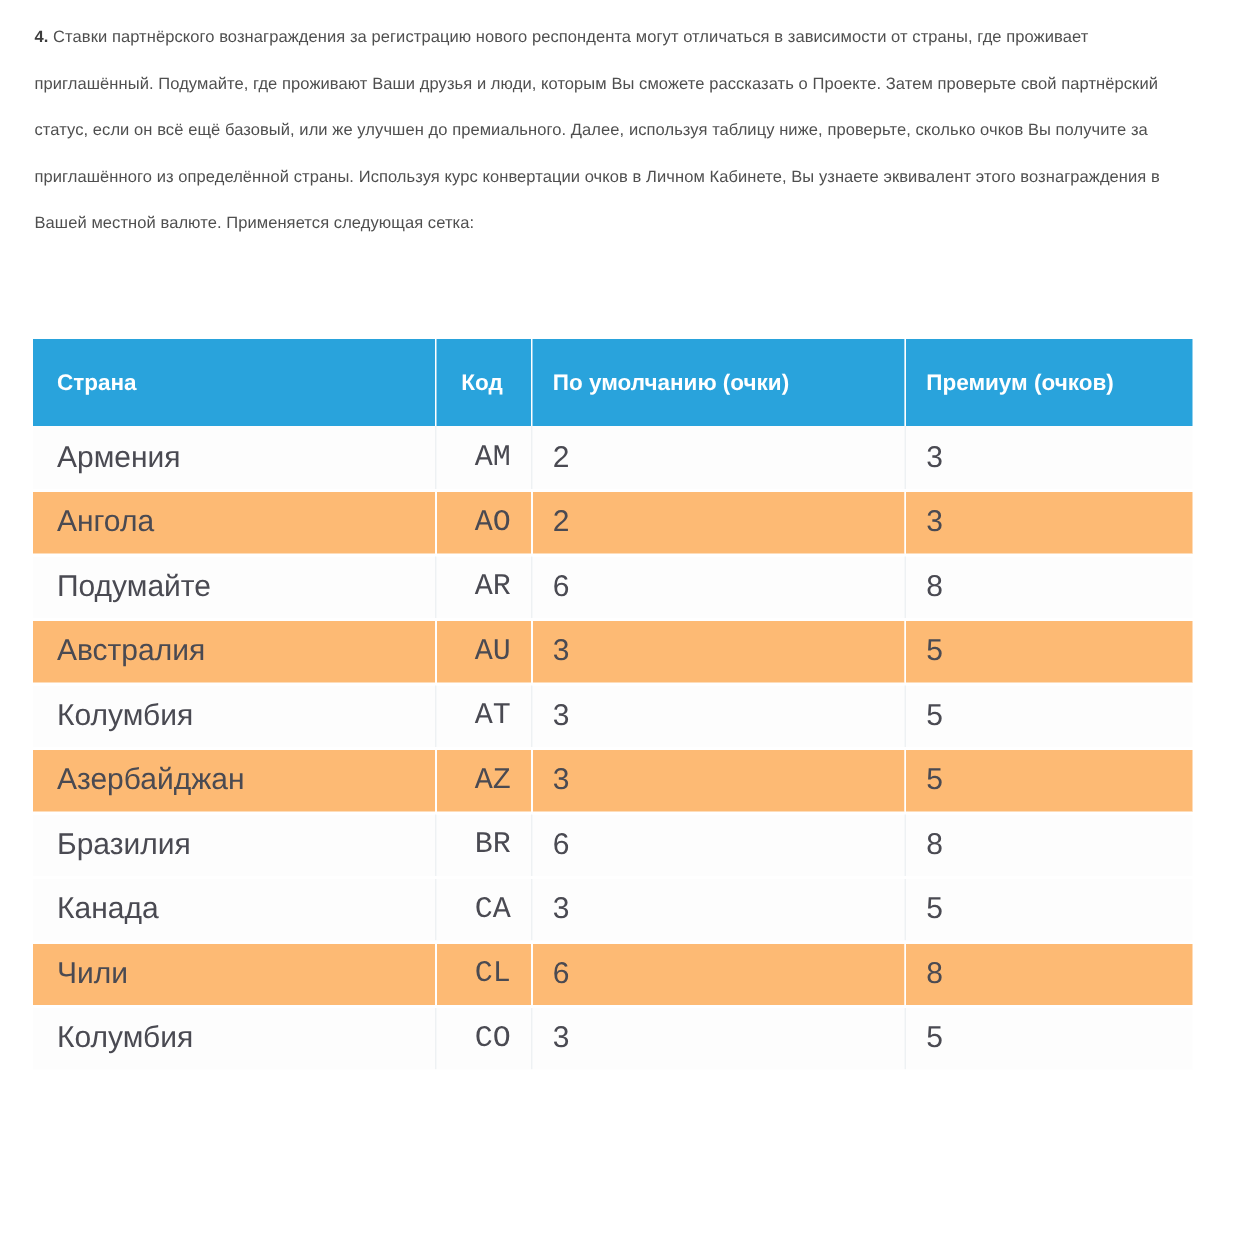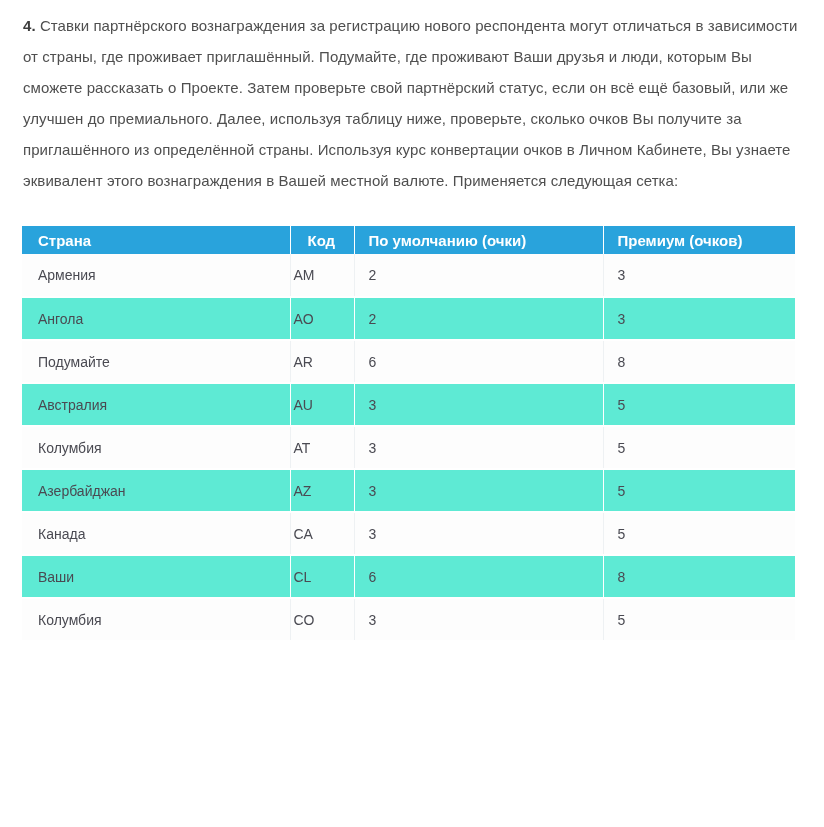--- a/index.html
+++ b/index.html
@@ -22,21 +22,21 @@
     height: 827px;
     position: relative;
     overflow: hidden;
     box-sizing: border-box;
   }
 
   
   .intro {
     margin: 0;
     padding: 10px 25px 0 23px;
-    font-size: 15px;
+    font-size: 11px;
     line-height: 31px;
     color: #4f4f4f;
     text-align: left;
     letter-spacing: 0.005em;
   }
   .intro .num {
     font-weight: bold;
     color: #3d3d3d;
   }
 
@@ -59,53 +59,53 @@
   table.grid col.c-code    { width: 64px; }
   table.grid col.c-default { width: 249px; }
   table.grid col.c-premium { width: 192px; }
 
   table.grid thead th {
     background: #29a3dc;
     color: #ffffff;
     font-size: 15px;
     font-weight: bold;
     text-align: left;
-    height: 28px;
+    height: 58px;
     padding: 0 0 0 16px;
     box-sizing: border-box;
     border-right: 1px solid #ffffff;
     vertical-align: middle;
     white-space: nowrap;
   }
   table.grid thead th:last-child { border-right: none; }
 
   table.grid tbody td {
     height: 43px;
     padding: 0 0 0 16px;
     box-sizing: border-box;
     vertical-align: middle;
-    font-size: 14px;
+    font-size: 20px;
     color: #4a4a52;
     border-right: 1px solid #ffffff;
     border-bottom: 2px solid #ffffff;
     white-space: nowrap;
     overflow: hidden;
     text-overflow: ellipsis;
   }
   table.grid tbody td:last-child { border-right: none; }
 
   table.grid tbody tr.odd  td { background: #fdfdfd; }
-  table.grid tbody tr.even td { background: #5eead4; }
+  table.grid tbody tr.even td { background: #fdba74; }
 
   table.grid tbody tr.odd td {
     border-right-color: #eef1f3;
   }
   table.grid tbody tr.odd td:last-child { border-right: none; }
 
-  table.grid tbody td.cell-code    { padding-left: 3px; }
+  table.grid tbody td.cell-code    { padding-left: 26px; font-family: Liberation Mono, monospace; }
   table.grid tbody td.cell-default { padding-left: 14px; }
   table.grid tbody td.cell-premium { padding-left: 14px; }
 
   table.grid thead th.h-code    { padding-left: 17px; }
   table.grid thead th.h-default { padding-left: 14px; margin-left: 27px; }
   table.grid thead th.h-premium { padding-left: 14px; }
 </style>
 </head>
 <body>
 
@@ -162,27 +162,33 @@
             <td class="cell-default">3</td>
             <td class="cell-premium">5</td>
           </tr>
           <tr class="even">
             <td class="cell-country">Азербайджан</td>
             <td class="cell-code">AZ</td>
             <td class="cell-default">3</td>
             <td class="cell-premium">5</td>
           </tr>
           <tr class="odd">
+            <td class="cell-country">Бразилия</td>
+            <td class="cell-code">BR</td>
+            <td class="cell-default">6</td>
+            <td class="cell-premium">8</td>
+          </tr>
+          <tr class="odd">
             <td class="cell-country">Канада</td>
             <td class="cell-code">CA</td>
             <td class="cell-default">3</td>
             <td class="cell-premium">5</td>
           </tr>
           <tr class="even">
-            <td class="cell-country">Ваши</td>
+            <td class="cell-country">Чили</td>
             <td class="cell-code">CL</td>
             <td class="cell-default">6</td>
             <td class="cell-premium">8</td>
           </tr>
           <tr class="odd">
             <td class="cell-country">Колумбия</td>
             <td class="cell-code">CO</td>
             <td class="cell-default">3</td>
             <td class="cell-premium">5</td>
           </tr>

